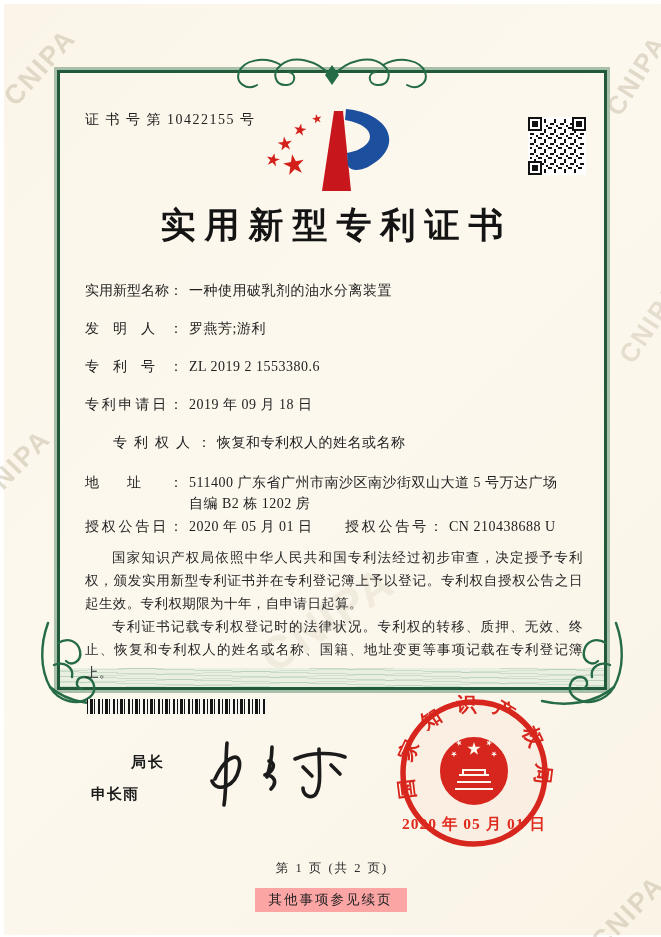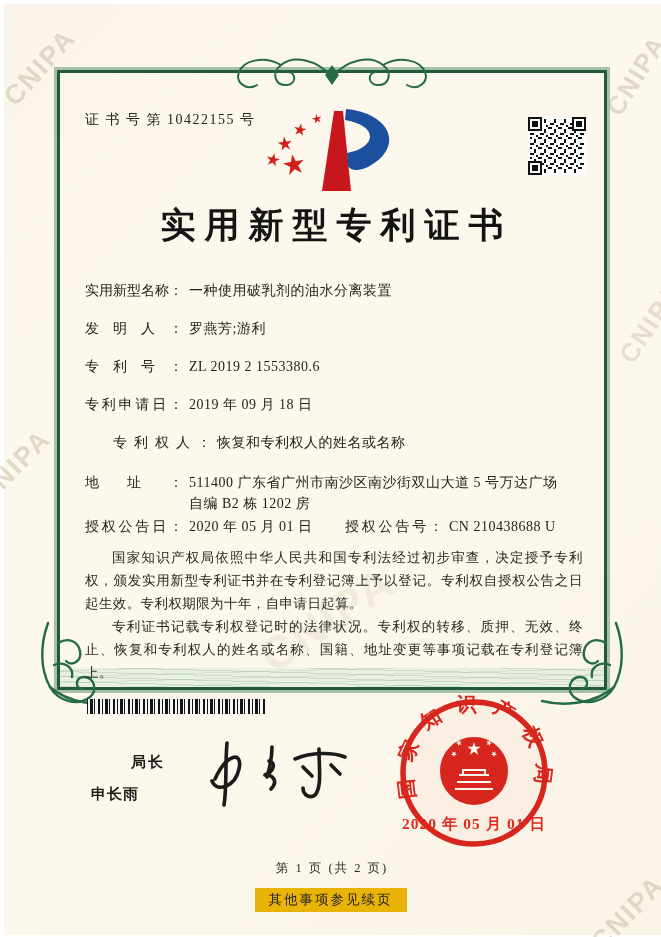--- a/index.html
+++ b/index.html
@@ -87,21 +87,21 @@
     font-family:"Liberation Sans","DejaVu Sans",sans-serif;
     font-size:15px; font-weight:bold; color:#1c1c1c; letter-spacing:1px; }
   .signature { position:absolute; left:135px; top:662px; z-index:4; }
   .seal { position:absolute; left:335px; top:622px; z-index:5; }
   .pagenum {
     position:absolute; left:0; right:0; top:787px; z-index:4;
     text-align:center; font-size:12.5px; color:#2a2a2a; letter-spacing:2px;
   }
   .contnote {
     position:absolute; left:50%; transform:translateX(-50%); top:888px; z-index:4;
-    background:#eab308; padding:3px 14px; font-size:13.5px; color:#222;
+    background:#fca5a5; padding:3px 14px; font-size:13.5px; color:#222;
     letter-spacing:2px; white-space:nowrap;
   }
 </style>
 </head>
 <body>
 
 <div class="paper"></div>
 
 <span class="wm wm1">CNIPA</span>
 <span class="wm wm2">CNIPA</span>

